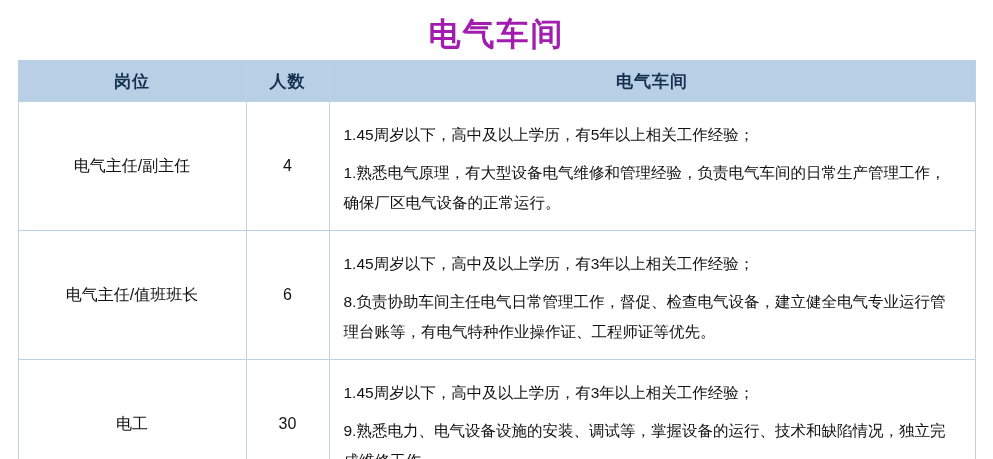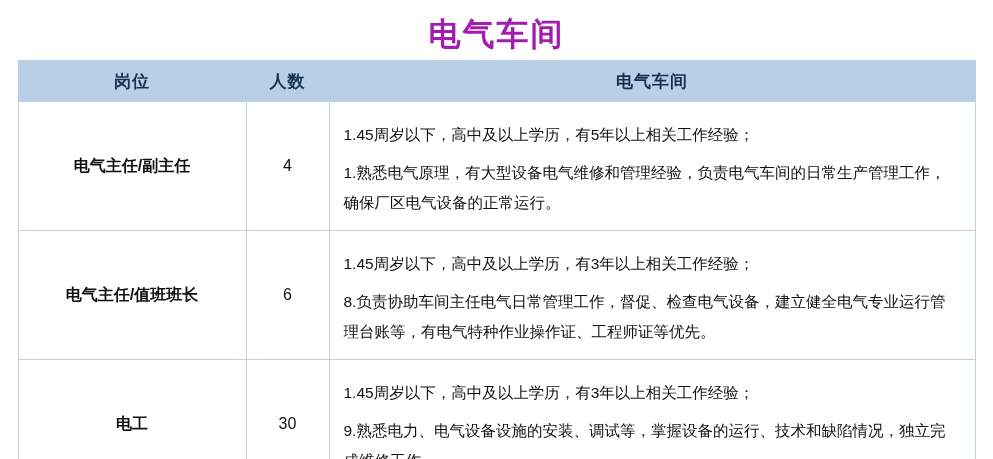--- a/index.html
+++ b/index.html
@@ -51,21 +51,20 @@
     letter-spacing: 1px;
   }
   col.col-post { width: 228px; }
   col.col-count { width: 83px; }
   col.col-req { width: 646px; }
 
   td.post {
     text-align: center;
     font-size: 16px;
     color: #111;
-    font-weight: bold;
   }
   td.count {
     text-align: center;
     font-size: 16px;
     color: #111;
   }
   td.req {
     text-align: left;
     font-size: 15.5px;
     color: #111;

